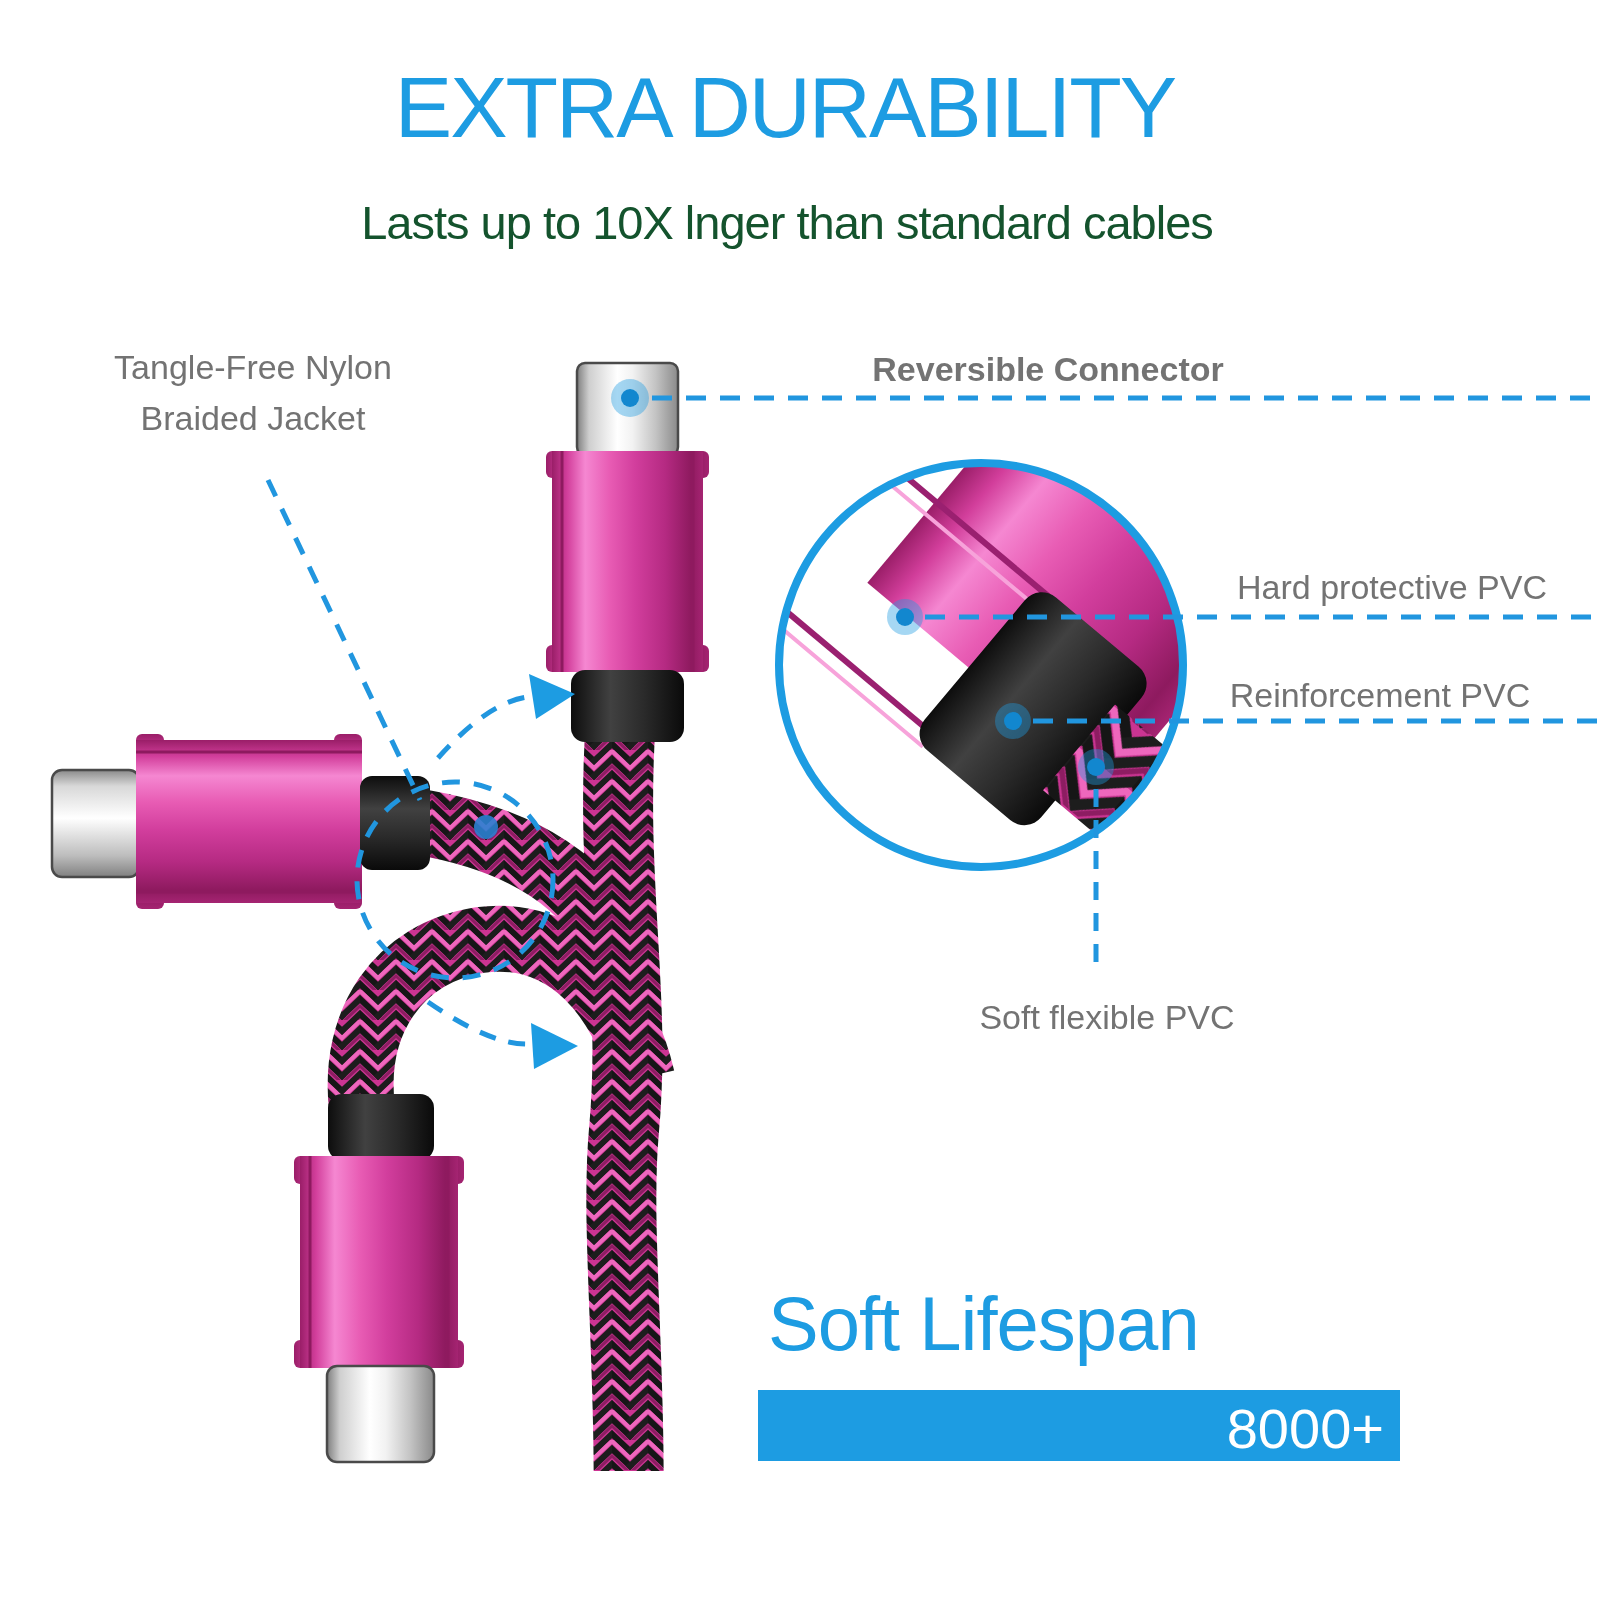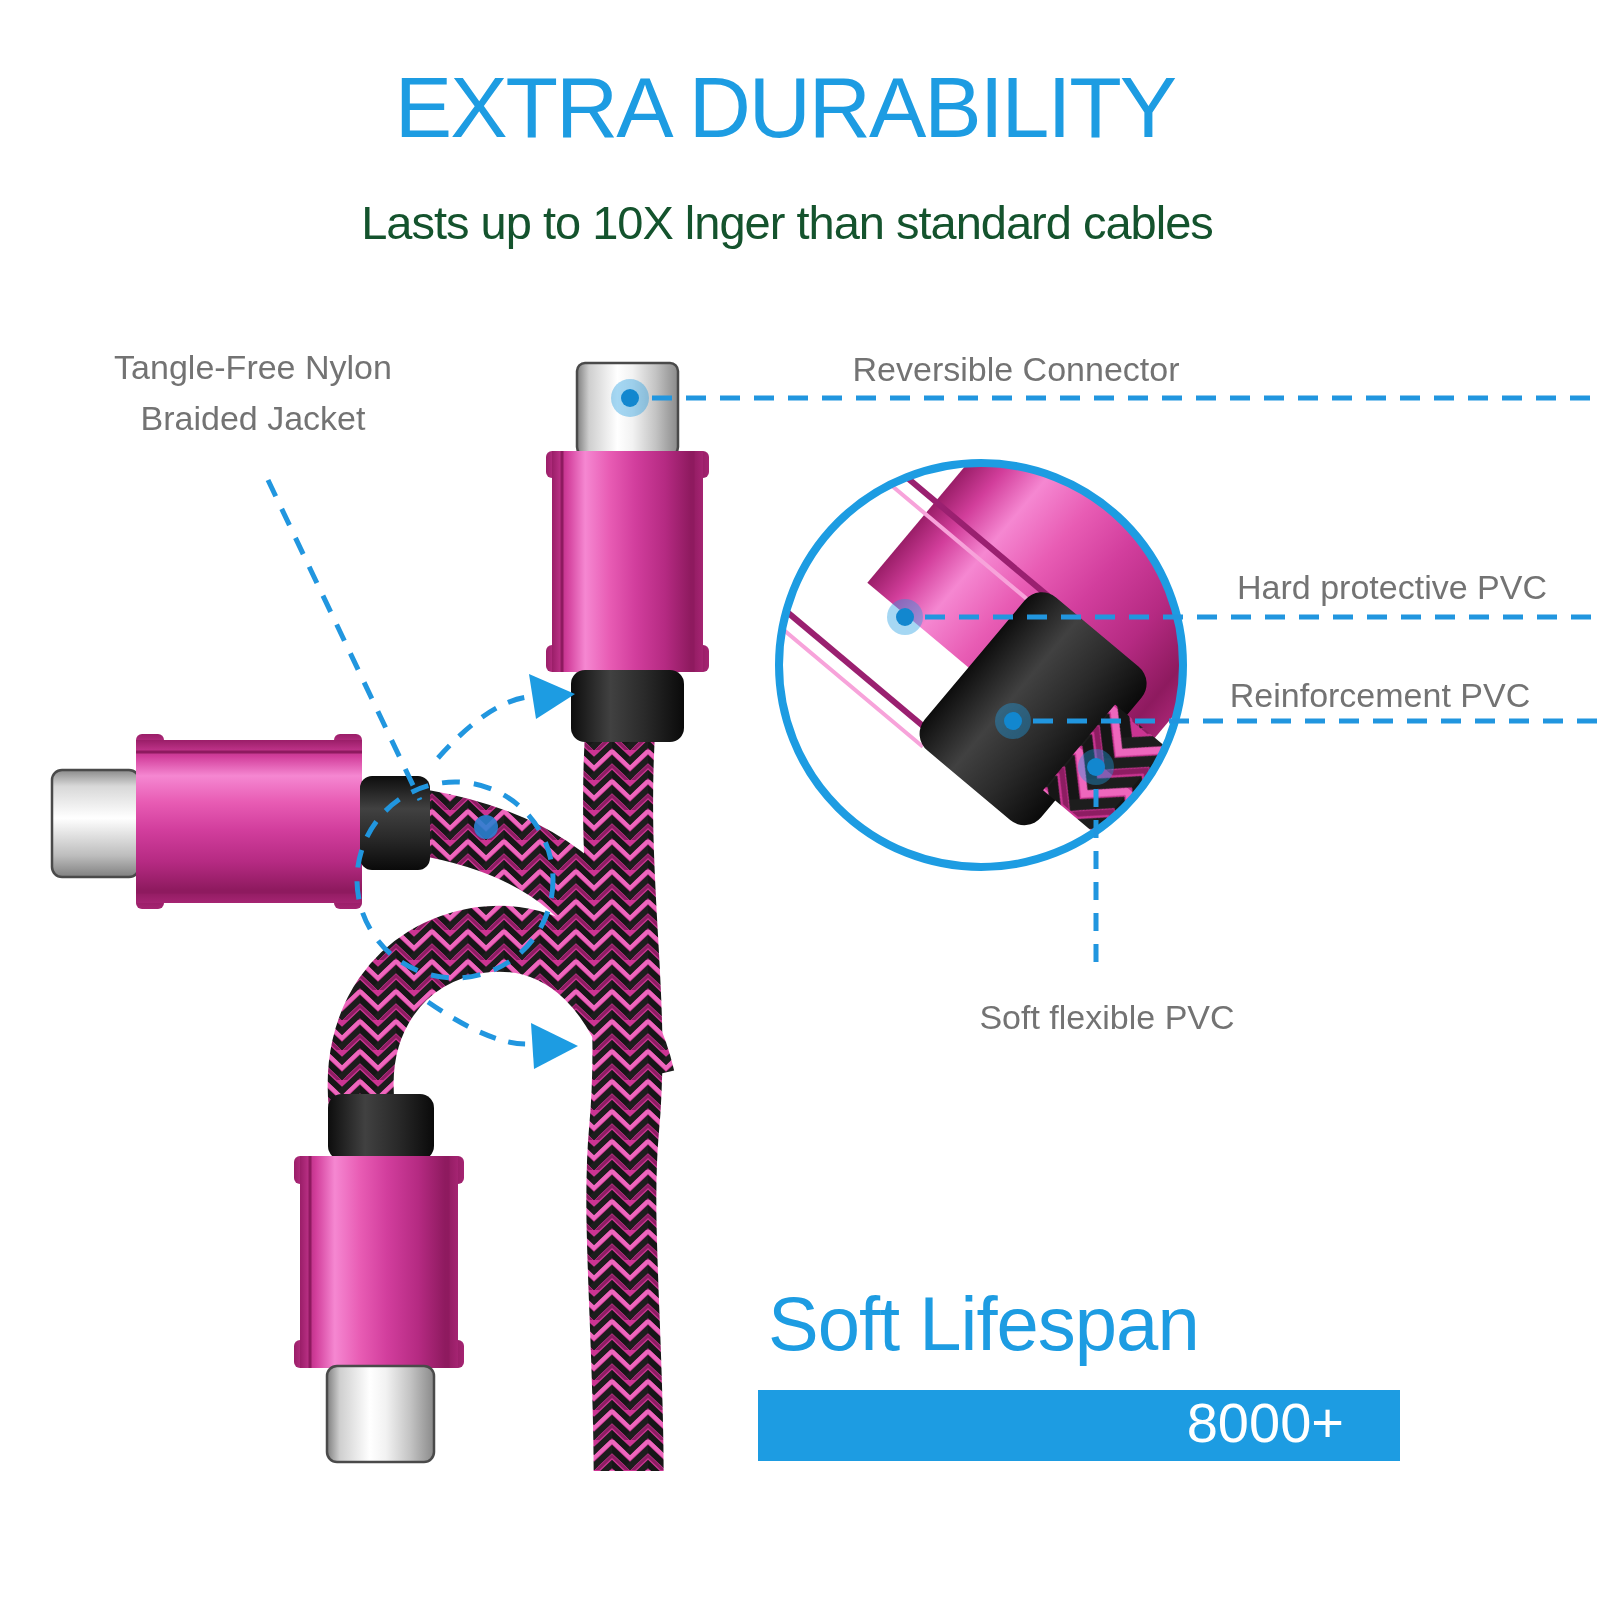--- a/index.html
+++ b/index.html
@@ -8,28 +8,28 @@
     font-family:"Liberation Sans","DejaVu Sans",sans-serif;
   }
   .art{position:absolute;left:0;top:0;width:1601px;height:1601px;}
   .txt{position:absolute;white-space:nowrap;}
   .center{transform:translateX(-50%);}
   .title{left:785px;top:58px;font-size:86px;letter-spacing:-2px;color:#1d9ce2;}
   .subtitle{left:787px;top:176px;font-size:47px;letter-spacing:-1px;color:#14532d;margin-top:19px;}
   .callout{font-size:34px;color:#737373;}
   .tangle1{left:253px;top:348px;}
   .tangle2{left:253px;top:399px;}
-  .reversible{left:1016px;top:350px;}
+  .reversible{left:1048px;top:350px;font-weight:bold;}
   .hardpvc{left:1392px;top:568px;}
   .reinfpvc{left:1380px;top:676px;}
   .softpvc{left:1107px;top:998px;}
   .bend-heading{left:768px;top:1280px;font-size:76px;letter-spacing:-1px;color:#1d9ce2;}
   .bar{
     position:absolute;left:758px;top:1390px;width:642px;height:71px;background:#1d9ce2;
-    display:flex;align-items:flex-start;justify-content:flex-end;padding-right:56px;box-sizing:border-box;
+    display:flex;align-items:flex-end;justify-content:flex-end;padding-right:16px;box-sizing:border-box;
   }
   .bar span{color:#ffffff;font-size:56px;}
 </style>
 </head>
 <body>
 
 <div class="canvas">
 
   <svg class="art" viewBox="0 0 1601 1601">
     <defs>

